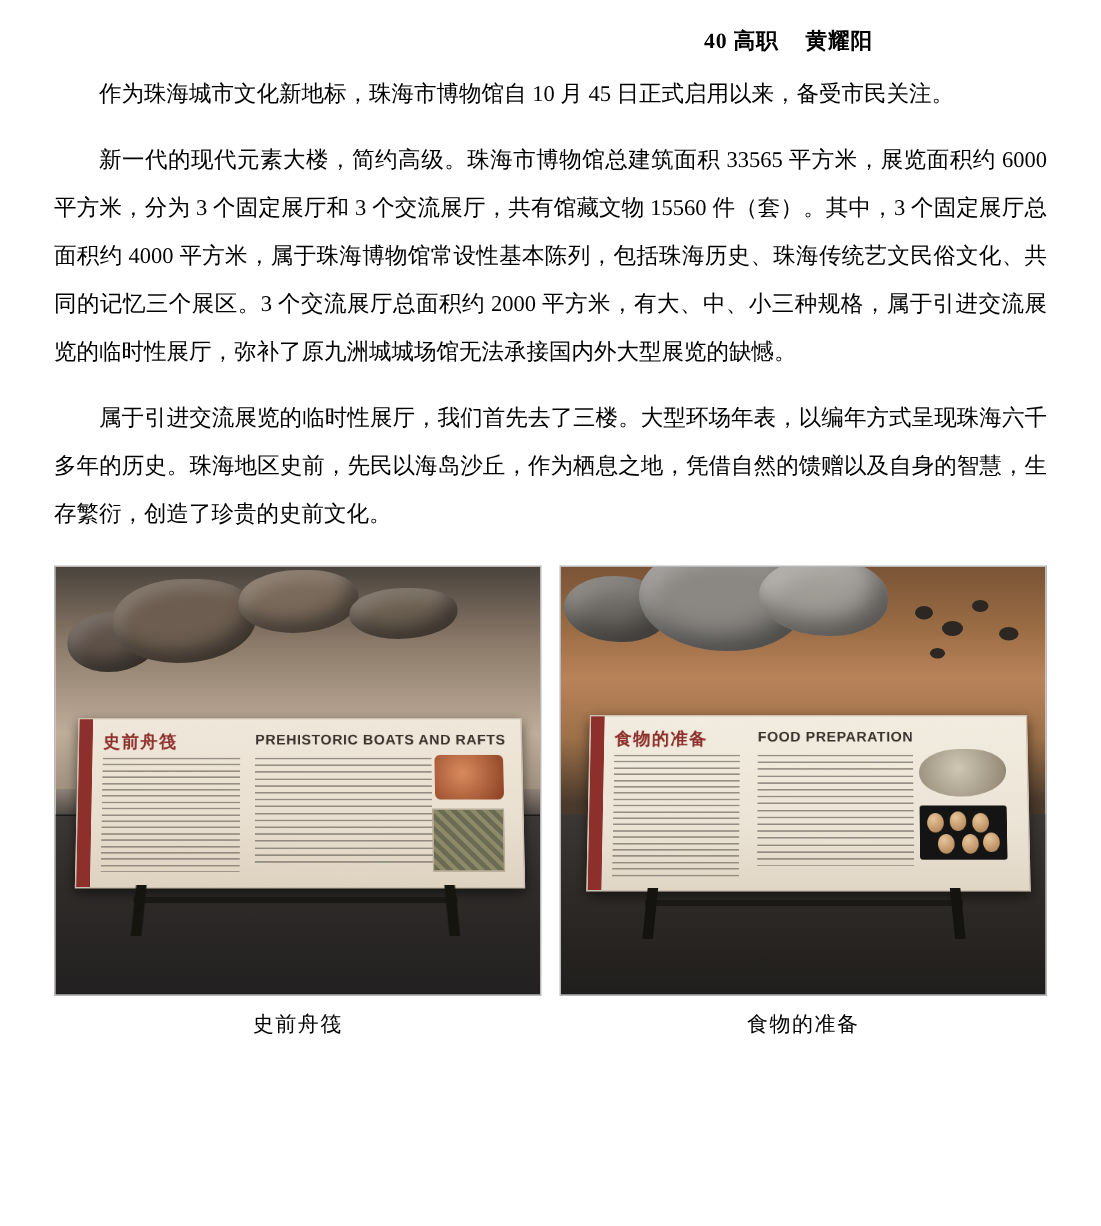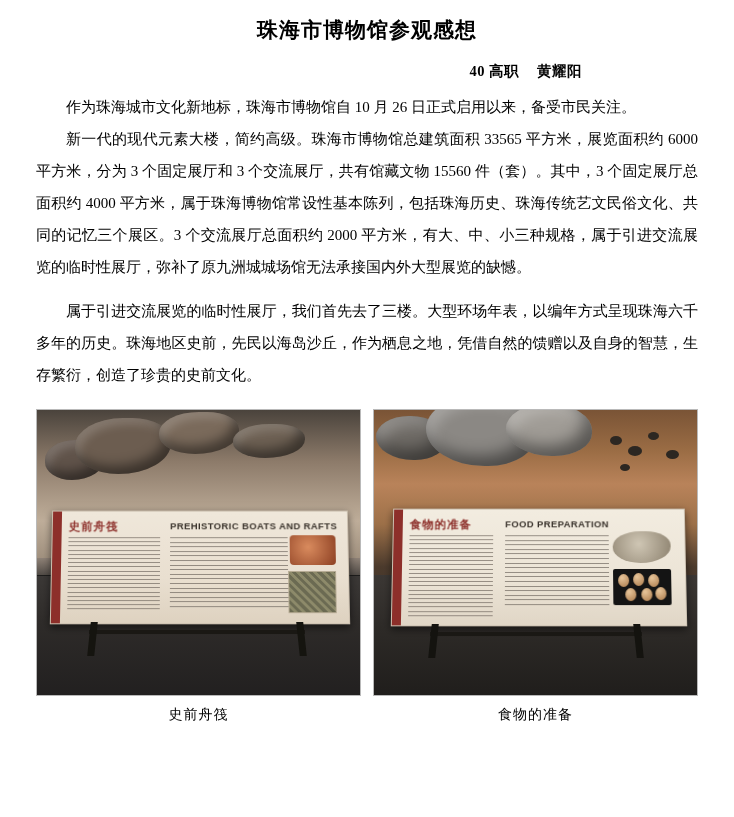--- a/index.html
+++ b/index.html
@@ -48,21 +48,21 @@
     text-align: justify;
     text-justify: inter-ideograph;
     text-indent: 2em;
     margin: 0;
     padding: 0;
   }
   .para.first {
     margin-top: 10px;
   }
   .para.second {
-    margin-top: 0px;
+    margin-top: 12px;
   }
   .para.third {
     margin-top: 12px;
   }
   .figures {
     display: flex;
     justify-content: space-between;
     margin-top: 18px;
   }
   .figure {
@@ -249,27 +249,26 @@
   .stand2 .leg.r { right: 16px; transform: skewX(6deg); }
   .stand2 .cross {
     position: absolute; left: 16px; right: 16px; top: 8px; height: 4px; background: #1a1814;
   }
 </style>
 </head>
 <body>
 
 <div class="page">
 
-  <div class="doc-title">珠海市博物馆参观感想</div>
 
   <div class="byline">
     <span>40 高职</span><span class="gap"></span><span>黄耀阳</span>
   </div>
 
-  <p class="para first">作为珠海城市文化新地标，珠海市博物馆自 10 月 26 日正式启用以来，备受市民关注。</p>
+  <p class="para first">作为珠海城市文化新地标，珠海市博物馆自 10 月 45 日正式启用以来，备受市民关注。</p>
   <p class="para second">新一代的现代元素大楼，简约高级。珠海市博物馆总建筑面积 33565 平方米，展览面积约 6000 平方米，分为 3 个固定展厅和 3 个交流展厅，共有馆藏文物 15560 件（套）。其中，3 个固定展厅总面积约 4000 平方米，属于珠海博物馆常设性基本陈列，包括珠海历史、珠海传统艺文民俗文化、共同的记忆三个展区。3 个交流展厅总面积约 2000 平方米，有大、中、小三种规格，属于引进交流展览的临时性展厅，弥补了原九洲城城场馆无法承接国内外大型展览的缺憾。</p>
   <p class="para third">属于引进交流展览的临时性展厅，我们首先去了三楼。大型环场年表，以编年方式呈现珠海六千多年的历史。珠海地区史前，先民以海岛沙丘，作为栖息之地，凭借自然的馈赠以及自身的智慧，生存繁衍，创造了珍贵的史前文化。</p>
 
   <div class="figures">
 
     <div class="figure">
       <div class="photo">
         <div class="scene1">
           <div class="wall"></div>
           <div class="rock r3"></div>

